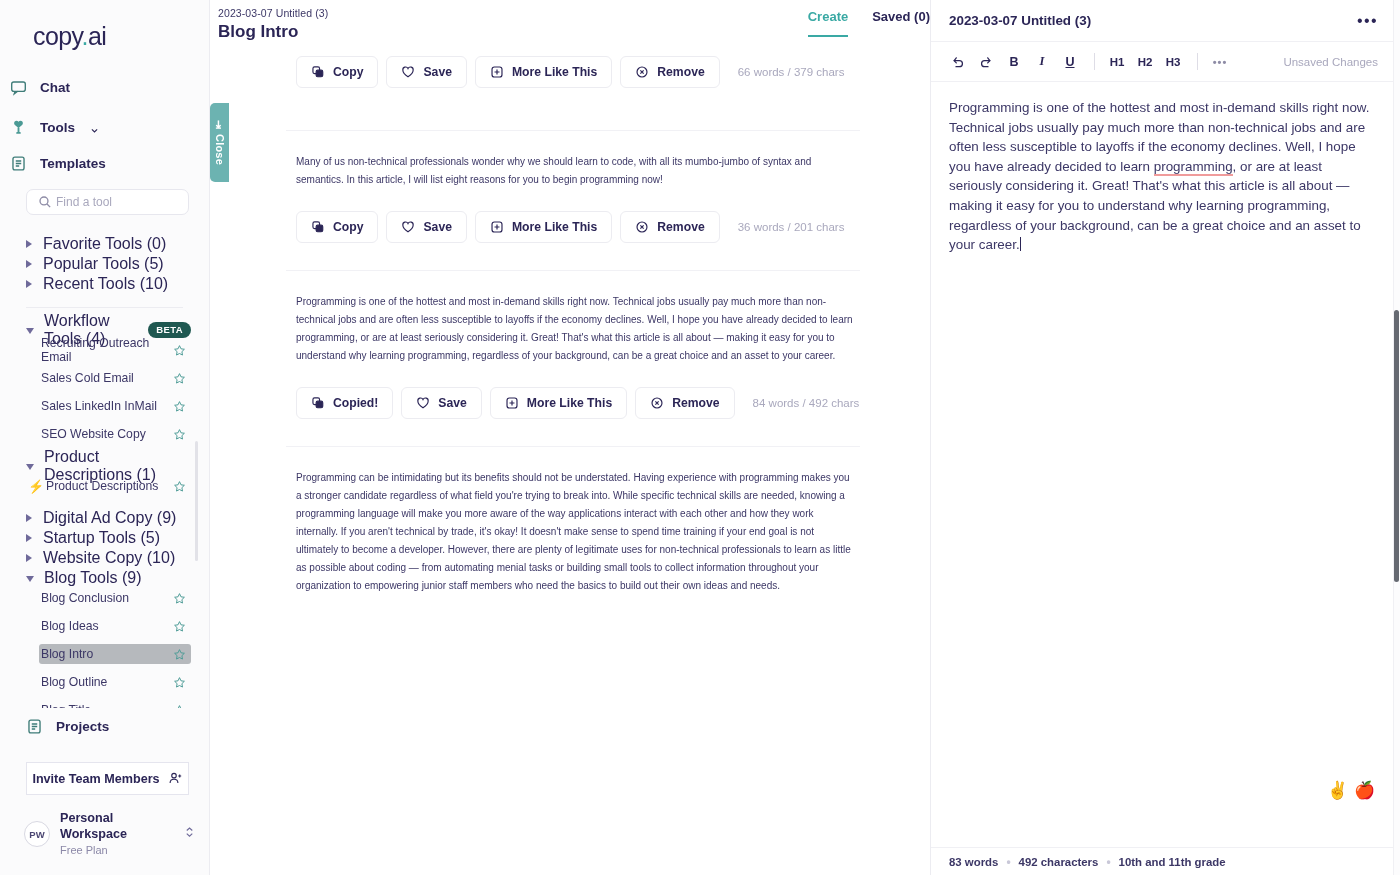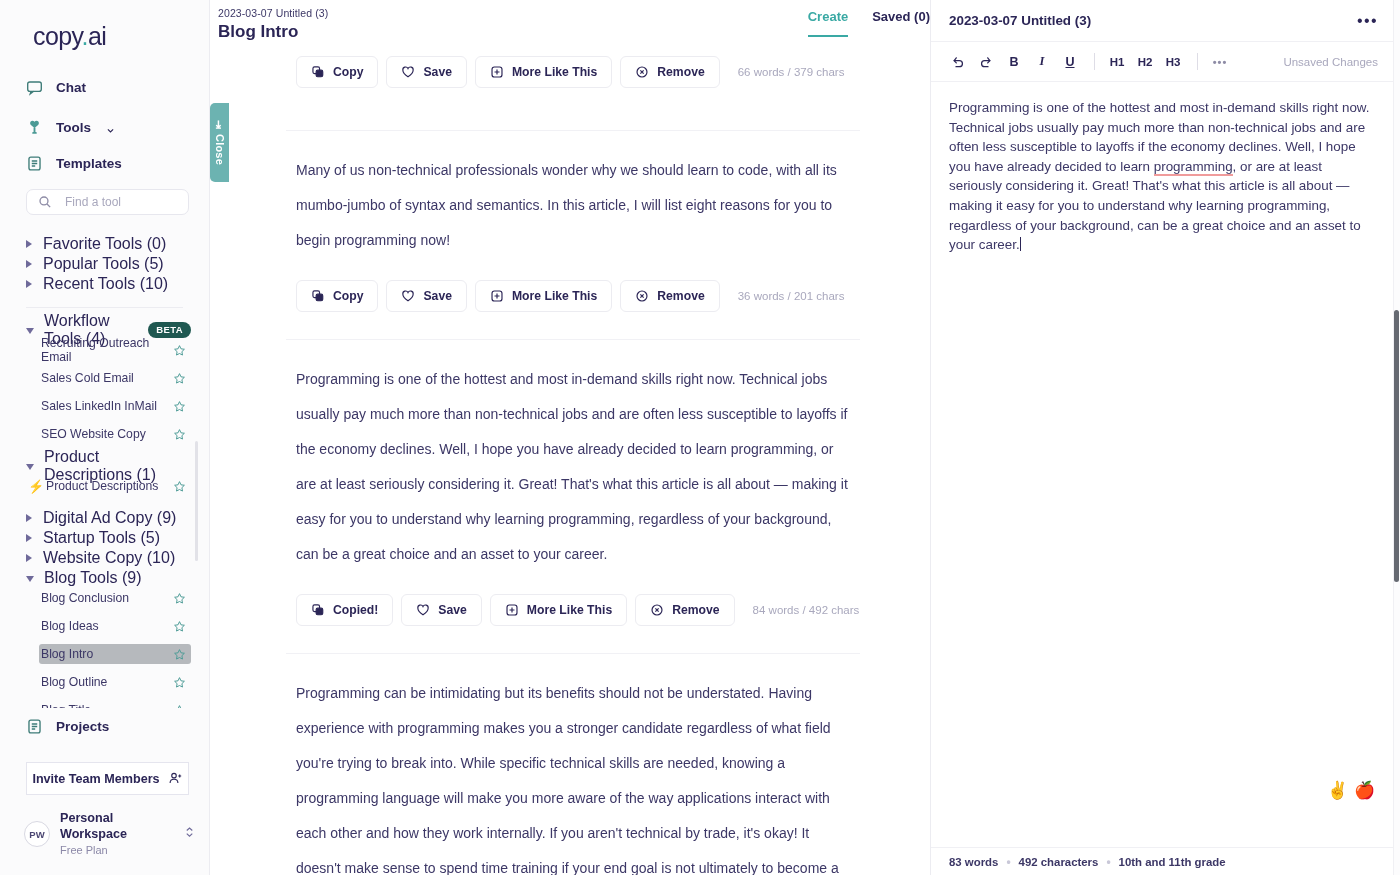--- a/index.html
+++ b/index.html
@@ -17,35 +17,35 @@
     width: 210px; height: 875px; flex: 0 0 210px;
     background: #fbfbfc;
     border-right: 1px solid #ececf1;
     display: flex; flex-direction: column;
     position: relative;
   }
   .logo-wrap { padding: 22px 0 18px 33px; }
   .logo { font-size: 25px; font-weight: 400; letter-spacing: -0.6px; color: #2b2556; }
   .logo .dot { color: #3aa9a4; }
 
-  .nav-list { padding: 0 0 0 26px; }
+  .nav-list { padding: 0 0 0 10px; }
   .nav-item {
     display: flex; align-items: center; gap: 13px;
     height: 36px; font-size: 13.5px; font-weight: 600; color: #2b2556;
     cursor: pointer;
   }
   .nav-item .ic { width: 17px; height: 17px; display: block; flex: 0 0 17px; }
   .nav-item.tools { margin-top: 4px; }
   .caret-sm { width: 9px; height: 9px; margin-left: 2px; }
 
   .search-box {
     margin: 8px 20px 0 26px;
     height: 29px; background: #fff;
     border: 1px solid #e7e7ee; border-radius: 7px;
-    display: flex; align-items: center; gap: 13px; padding: 0 11px;
+    display: flex; align-items: center; gap: 4px; padding: 0 11px;
   }
   .search-box input {
     border: none; outline: none; background: transparent;
     font-family: inherit; font-size: 12px; color: #2b2556; width: 100%;
   }
   .search-box input::placeholder { color: #a9a8bd; }
 
   
   #tools-scroll {
     flex: 1 1 auto; overflow: hidden; position: relative;
@@ -126,21 +126,21 @@
   .tabs { position: absolute; right: 0px; top: 9px; display: flex; gap: 24px; }
   .tab { font-size: 13px; font-weight: 700; cursor: pointer; padding-bottom: 11px; color: #2b2556; }
   .tab.active { color: #3aa9a4; border-bottom: 2.5px solid #3aa9a4; }
 
   #results {
     flex: 1 1 auto; overflow: hidden; position: relative;
     padding: 0 0 0 0;
   }
   .card { padding: 0 70px 0 86px; }
   .card-text {
-    font-size: 14px; line-height: 35px; color: #3c3766;
+    font-size: 10px; line-height: 18px; color: #3c3766;
     padding-top: 22px; max-width: 560px;
   }
   .card-actions {
     display: flex; align-items: center; gap: 8px;
     padding: 22px 0 0 0;
   }
   .act-btn {
     height: 32px; border: 1px solid #ececf1; border-radius: 6px;
     background: #fff; display: inline-flex; align-items: center; gap: 8px;
     padding: 0 14px; font-size: 12.2px; font-weight: 700; color: #2b2556;

